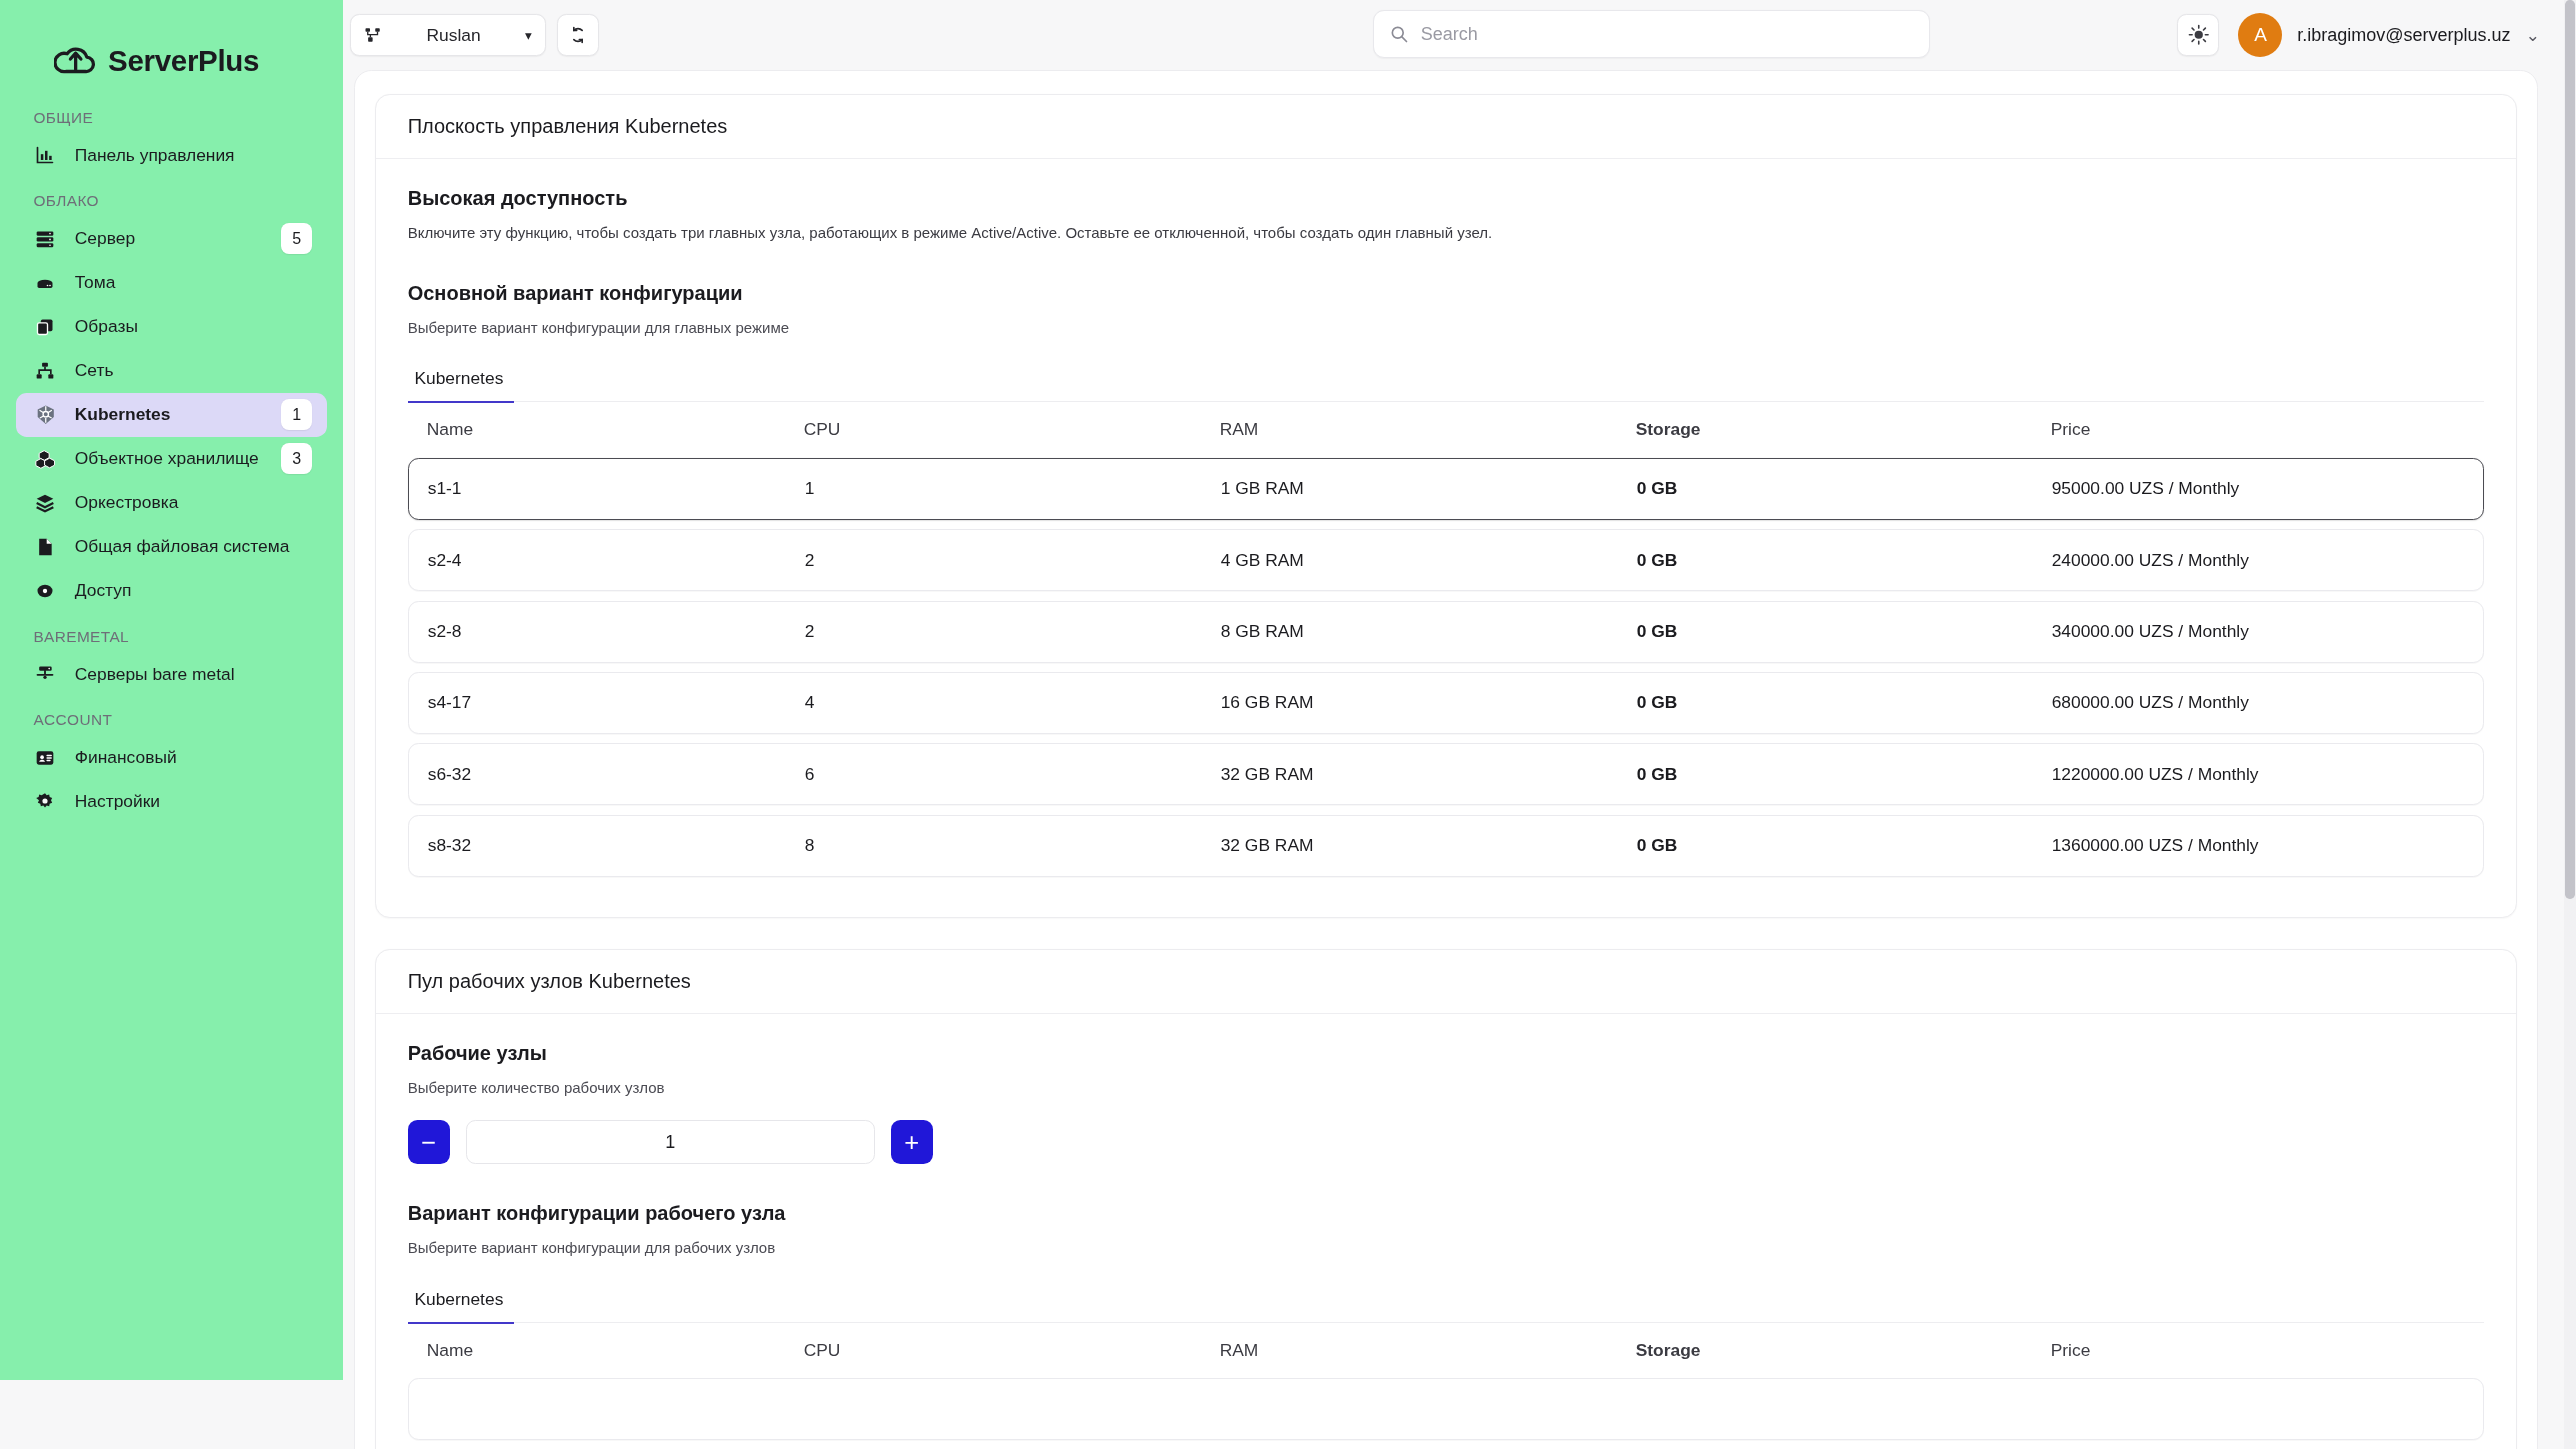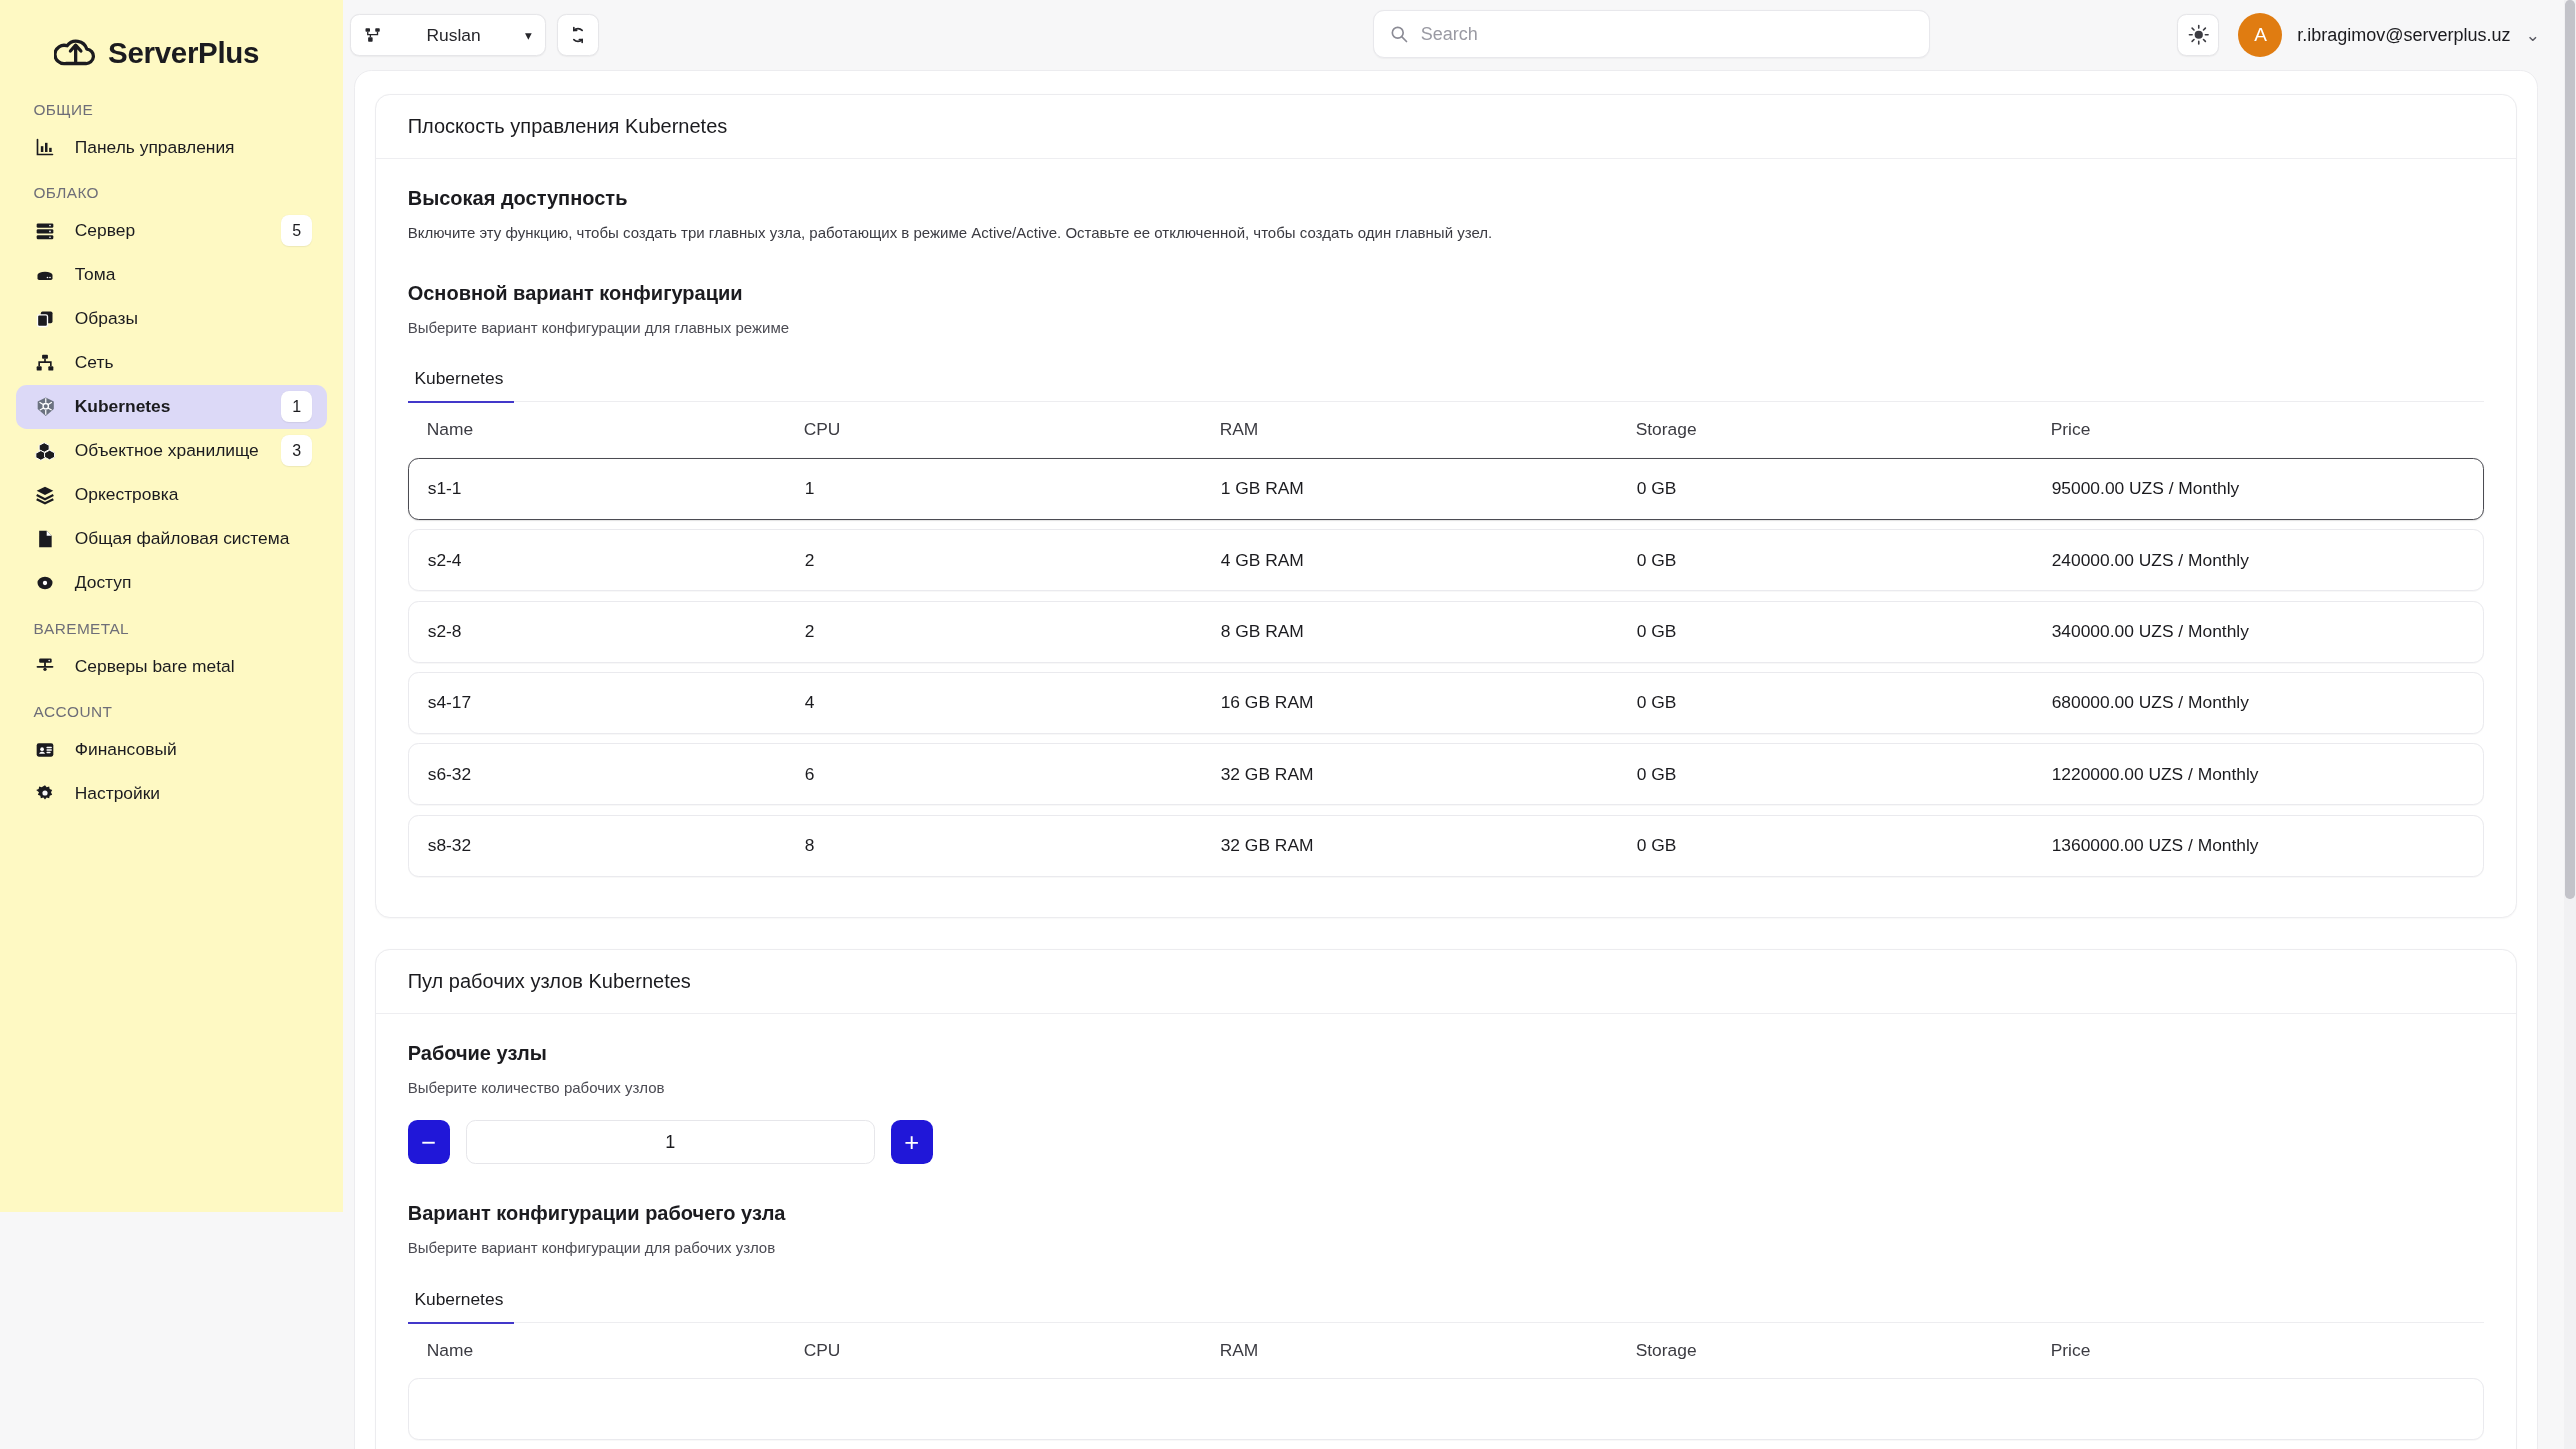--- a/index.html
+++ b/index.html
@@ -6,23 +6,23 @@
   html, body {
     width: 2576px; height: 1449px;
     font-family: "Liberation Sans", sans-serif;
     background: #f7f7f8;
     overflow: hidden;
   }
   body { display: flex; }
 
   
   .sidebar {
-    width: 343px; height: 1212px; flex: 0 0 343px;
-    background: #fef9c3;
-    padding: 0 16px;
+    width: 343px; height: 1380px; flex: 0 0 343px;
+    background: #86efac;
+    padding: 8px 16px;
     position: relative;
   }
   .logo-wrap {
     display: flex; align-items: center; gap: 12px;
     padding: 32px 0 12px 38px;
   }
   .logo-mark { width: 42px; height: 42px; flex: 0 0 42px; }
   .logo-text { font-size: 29.5px; font-weight: 700; color: #1b1b1f; letter-spacing: -0.3px; }
 
   .nav-group-title {
@@ -137,21 +137,21 @@
     font-size: 17.4px; color: #1b1b1f; padding: 0 10.7px 12px 6.7px;
     border-bottom: 2.7px solid #4338ca; margin-bottom: -2px; cursor: pointer;
   }
 
   .tbl-head {
     display: flex; padding: 17.4px 0 17.4px 0; font-size: 17.4px; color: #3b3b42;
   }
   .c-name  { width: 396px; padding-left: 19px; }
   .c-cpu   { width: 416px; }
   .c-ram   { width: 416px; }
-  .c-stor  { width: 415px; }
+  .c-stor  { width: 415px; font-weight: bold; }
   .c-price { flex: 1; }
 
   .row {
     display: flex; align-items: center; height: 62px;
     border: 0.7px solid #eaeaee; border-radius: 10.7px;
     margin-bottom: 9.4px; font-size: 17.4px; color: #1b1b1f;
     background: #fff; cursor: pointer;
     box-shadow: 0 0.7px 0.7px rgba(0,0,0,.03);
   }
   .row.selected { border: 0.7px solid #4b4b52; box-shadow: 0 0.7px 1.3px rgba(0,0,0,.12); }

